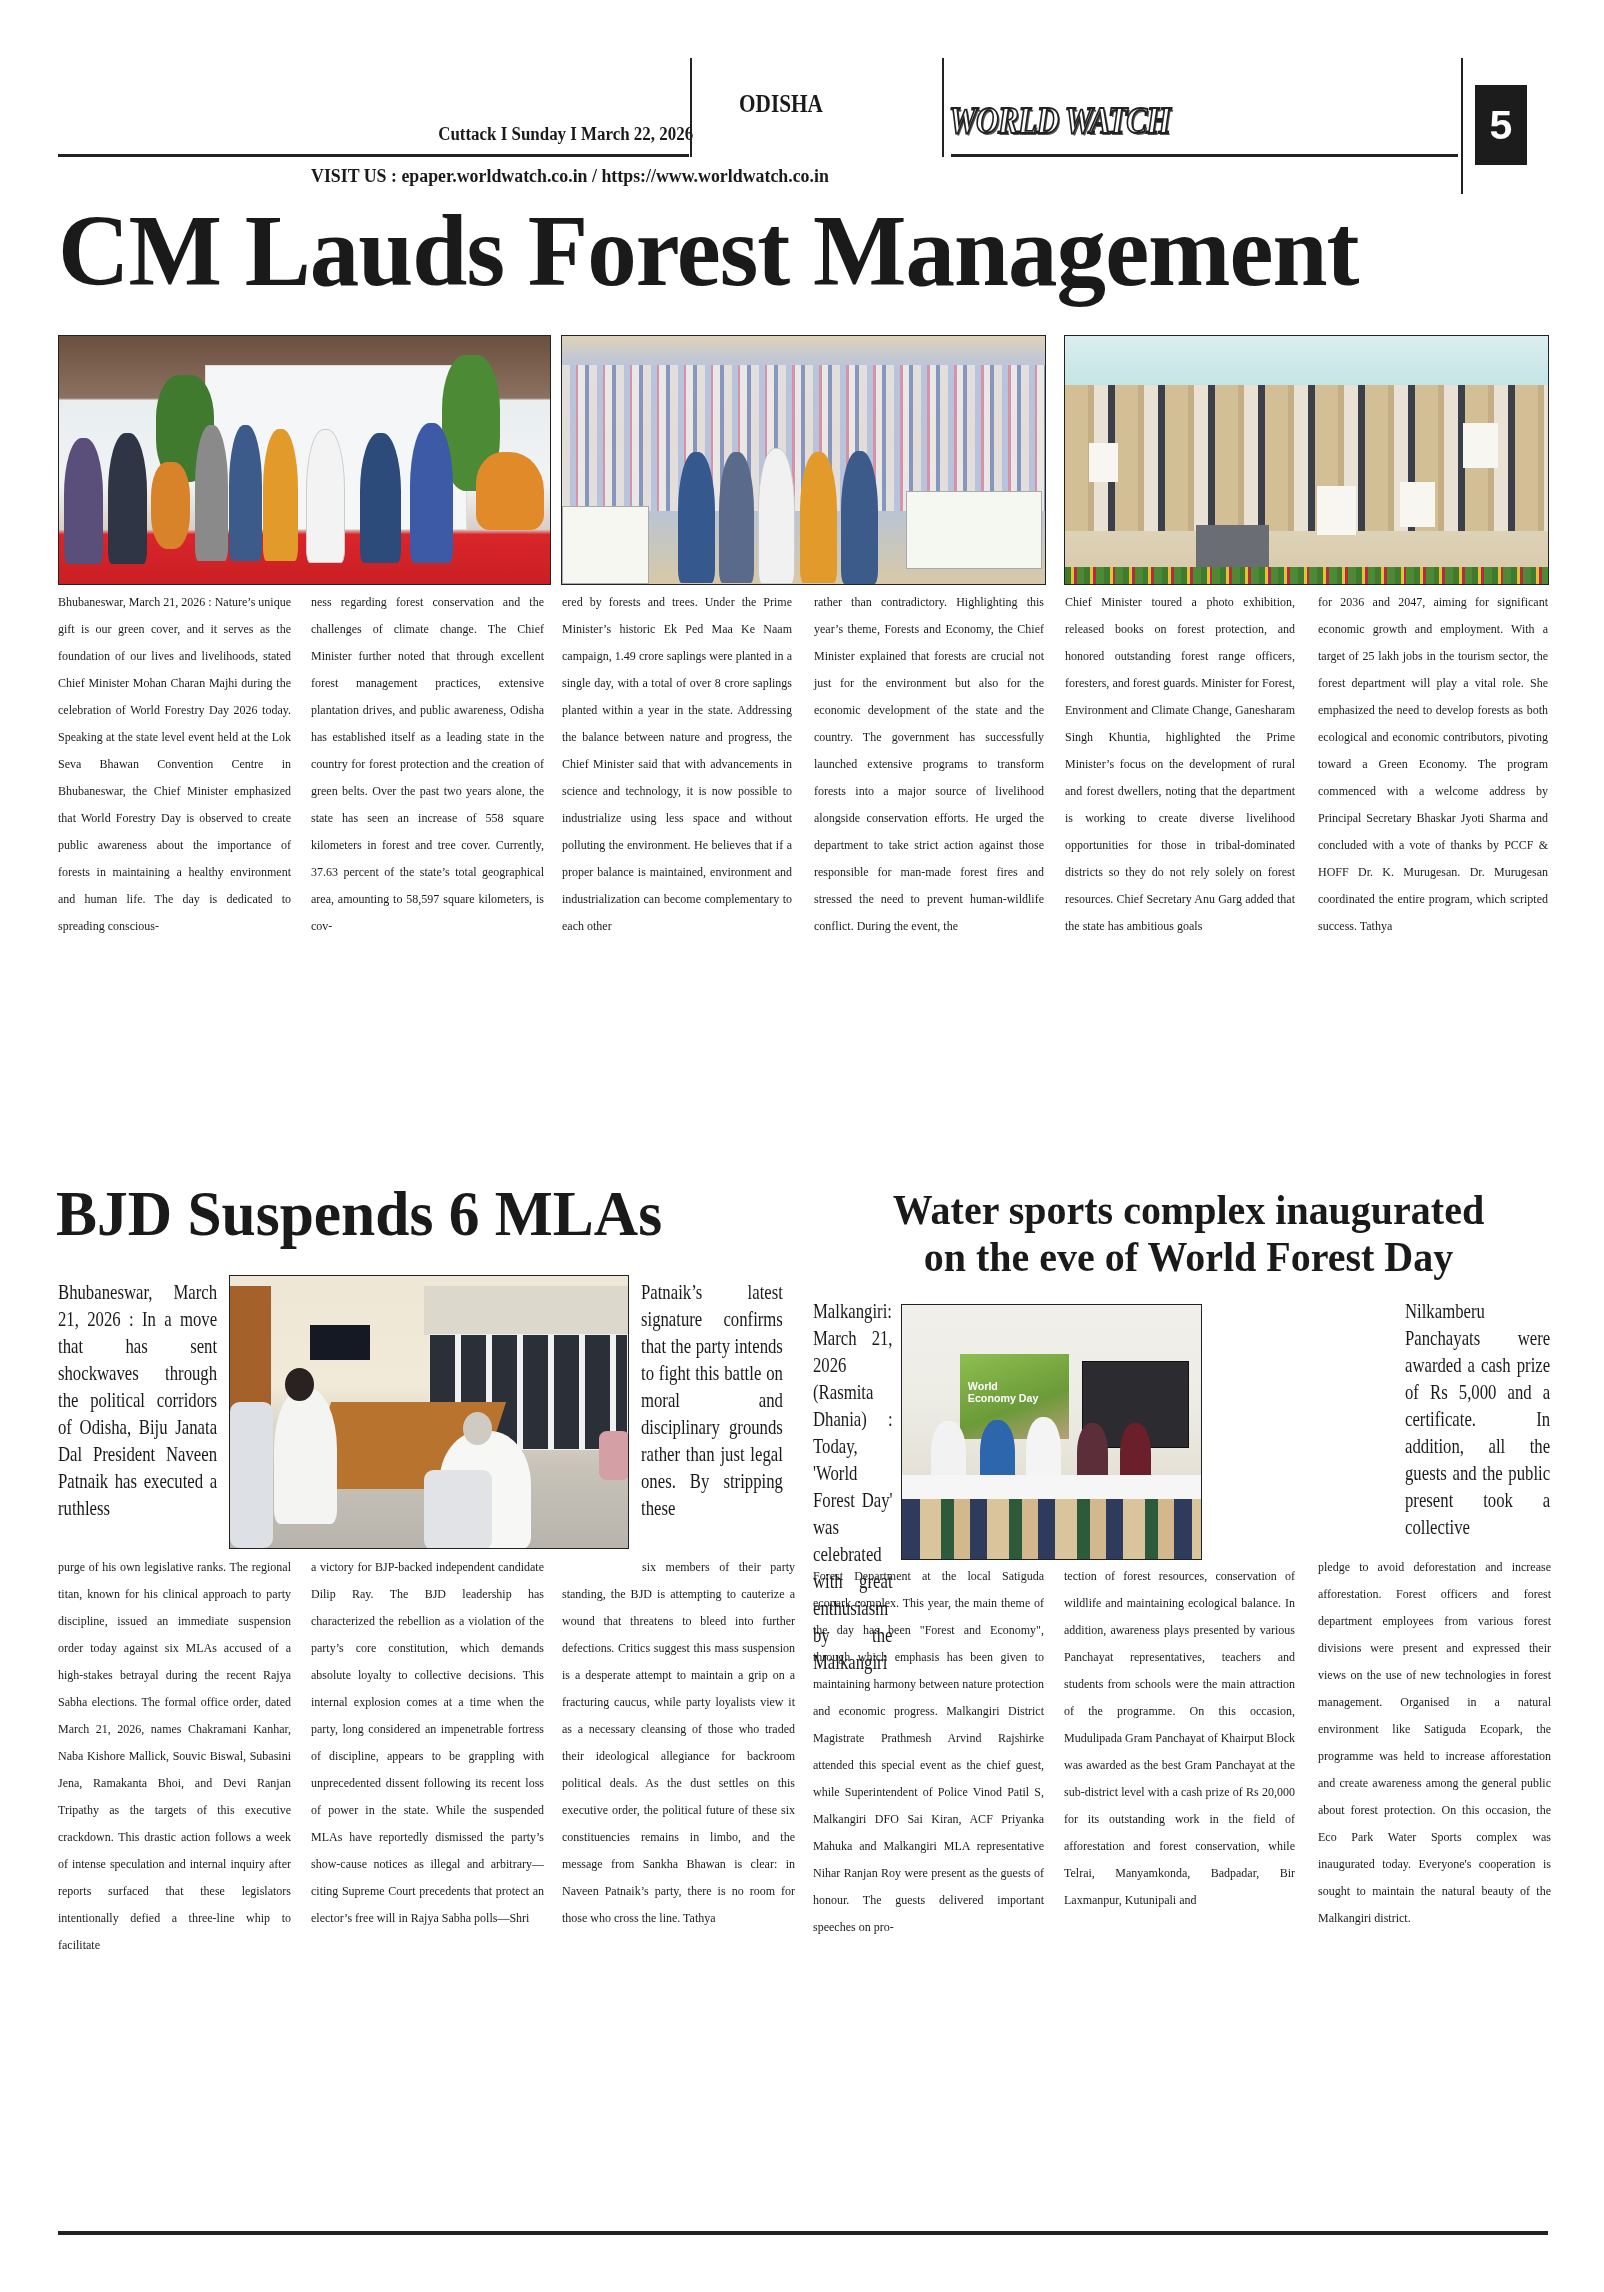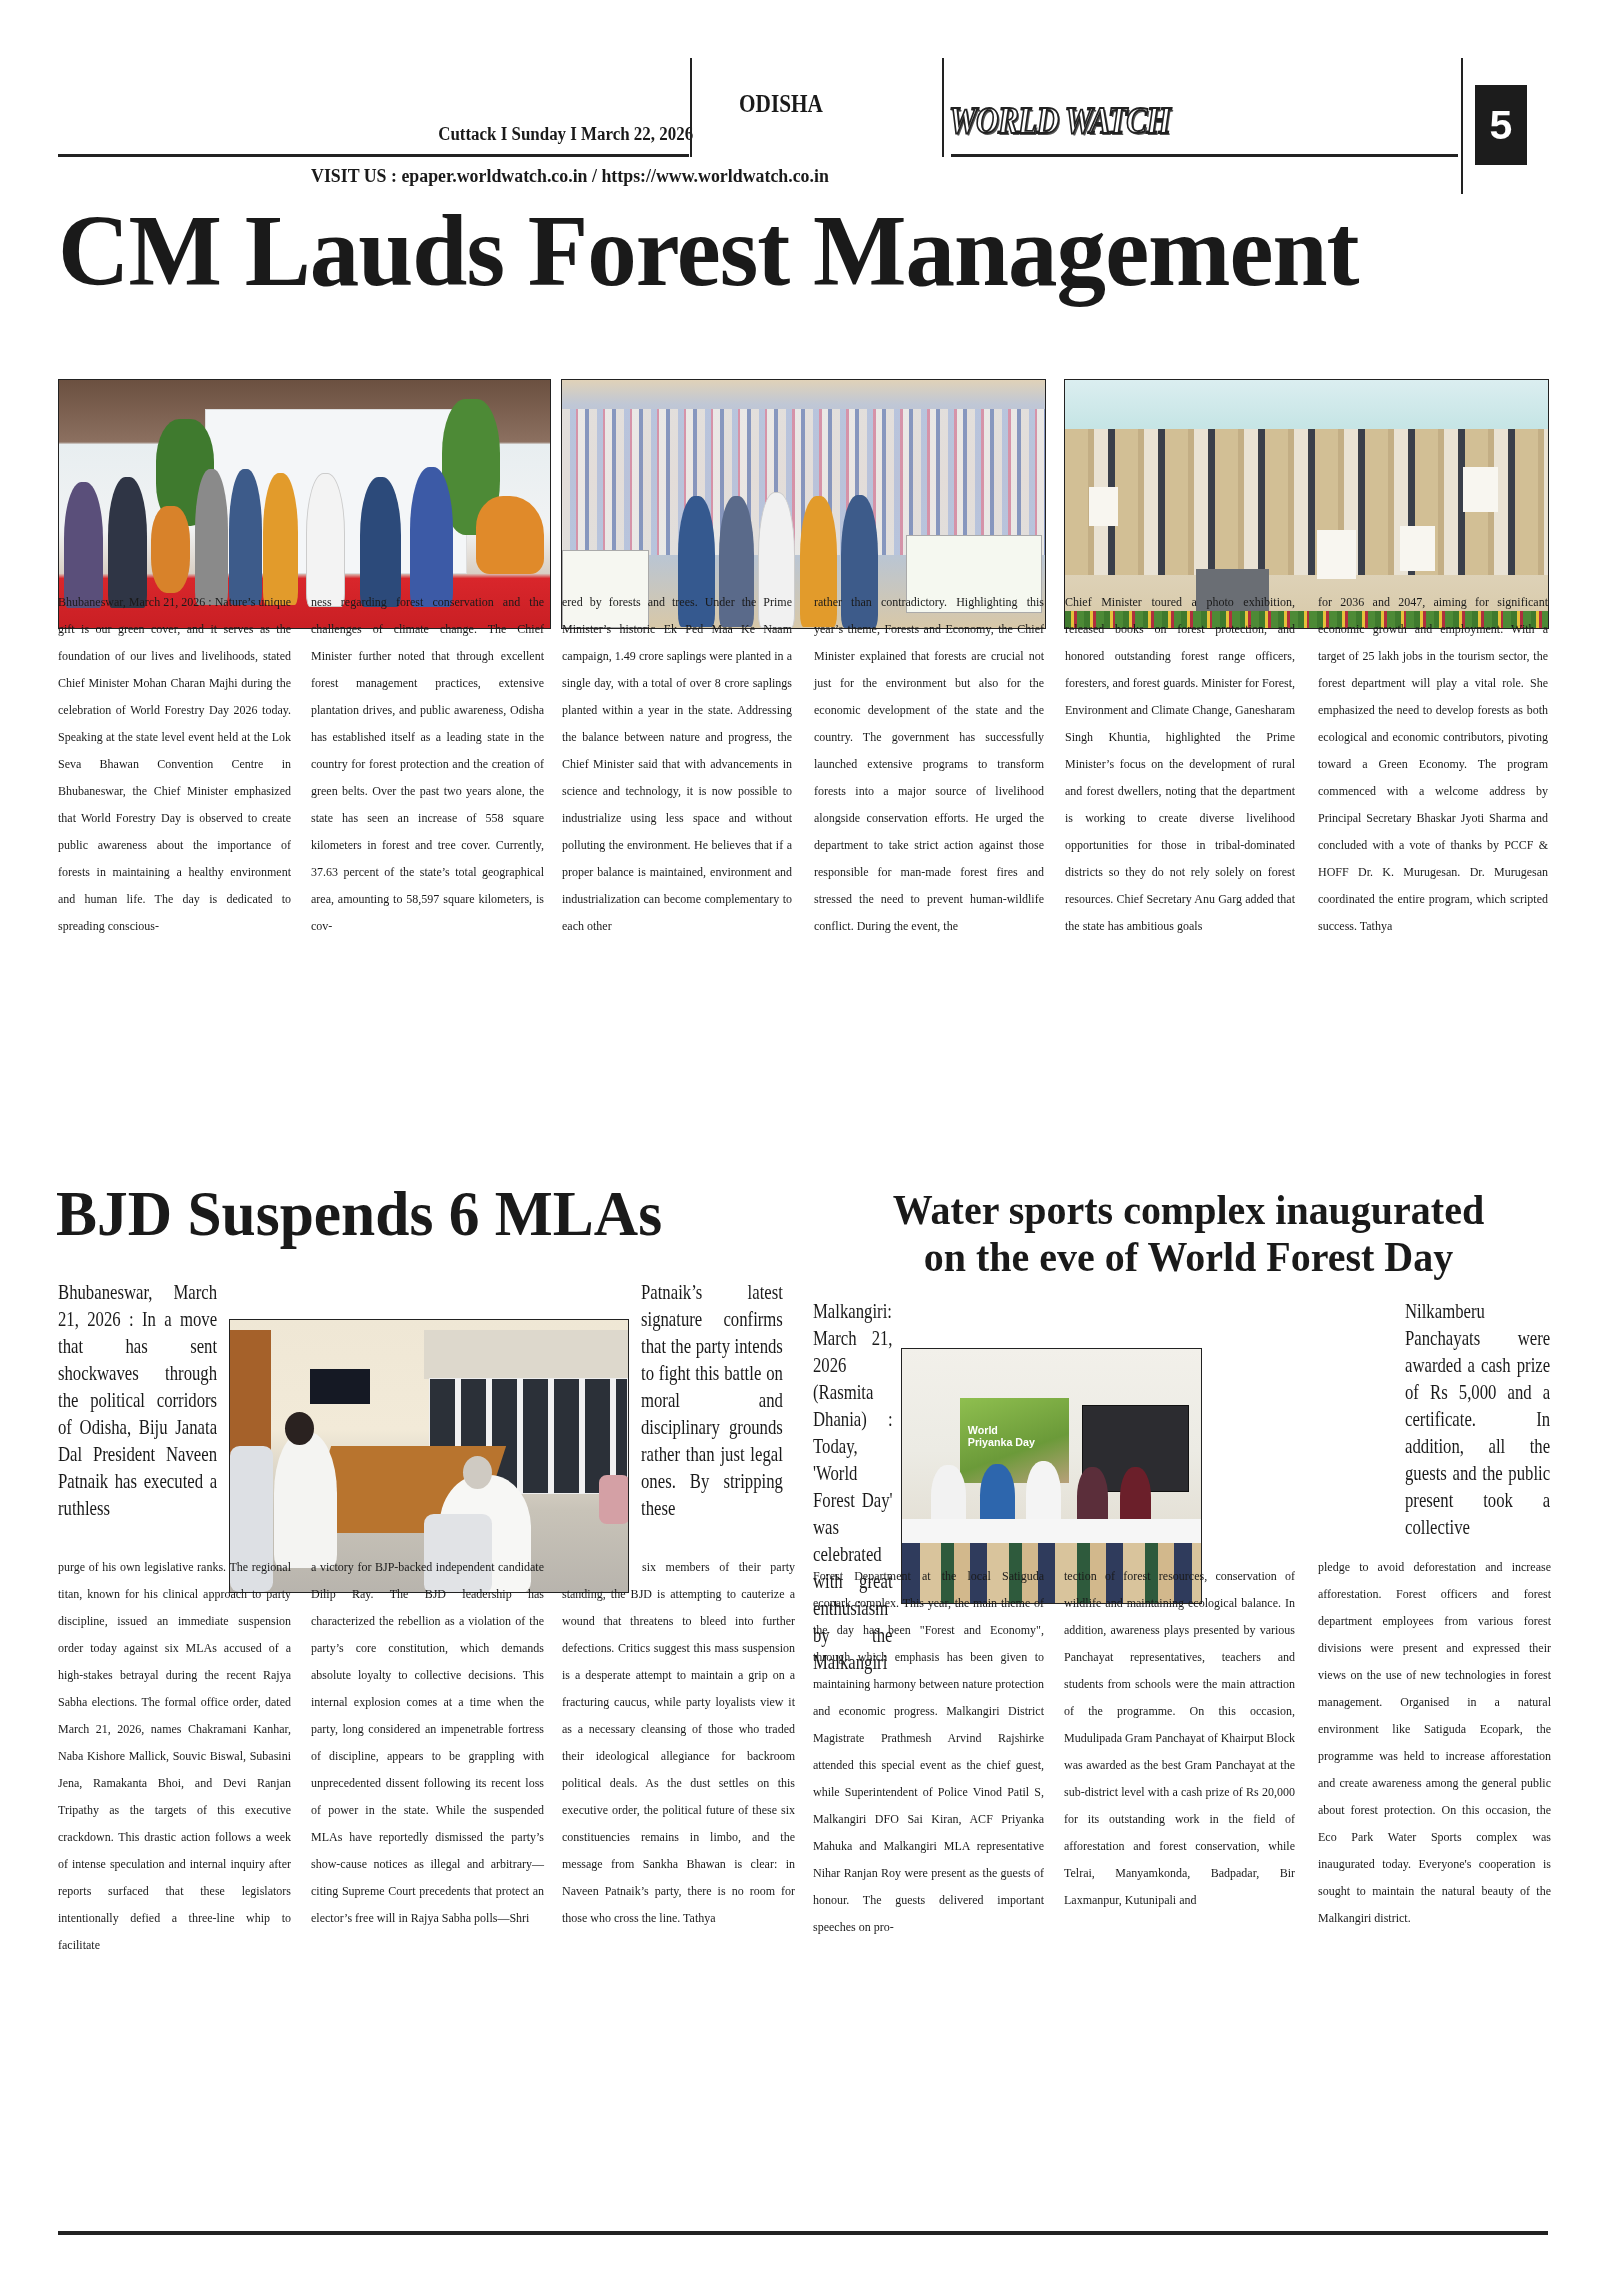--- a/index.html
+++ b/index.html
@@ -18,21 +18,21 @@
   .pagebox { background: #1c1c1c; color: #fff; font-family: "Liberation Sans", sans-serif; font-weight: bold; font-size: 41px;
              display: flex; align-items: center; justify-content: center; }
 
   
   .headline { font-family: "Liberation Serif", serif; font-weight: bold; color: #1a1a1a; white-space: nowrap; line-height: 1; }
   .h-main { font-size: 101px; transform: scaleX(0.98); transform-origin: left; letter-spacing: -1px; }
   .h-bjd { font-size: 64px; transform: scaleX(0.96); transform-origin: left; }
   .h-water { font-size: 43px; text-align: center; line-height: 1.1; transform: scaleX(0.93); transform-origin: center; }
 
   
-  .photo { position: absolute; border: 1.9px solid #222; overflow: hidden; margin-top: 44px; }
+  .photo { position: absolute; border: 1.9px solid #222; overflow: hidden; }
   .photo .ph-layer { position: absolute; }
 
   
   .col { position: absolute; font-size: 12px; line-height: 27px; text-align: justify; hyphens: manual; }
   .col.cond { font-size: 20.4px; line-height: 27px; transform: scaleX(0.82); transform-origin: left top; }
 
   .figure-person { position: absolute; border-radius: 45% 45% 10% 10%; }
   .head { position: absolute; border-radius: 50%; background: #6b4a35; }
 </style>
 </head>
@@ -127,21 +127,21 @@
 <div>
   <div class="abs headline h-water" style="left:805px; top:1186px; width:767px;">
     <div>Water sports complex inaugurated</div>
     <div>on the eve  of World Forest Day</div>
   </div>
 
   <div class="photo" style="left:901px; top:1304px; width:301px; height:256px; background:linear-gradient(180deg,#f2f0ea 0%,#ecebe4 40%,#dcd5c7 100%);">
     <div class="ph-layer" style="left:58px; top:49px; width:109px; height:85px; background:linear-gradient(160deg,#8fbf4f 0%,#6b9a39 60%,#b8a07a 100%);">
       <div style="position:absolute; left:7.8px; top:27px; font-family:'Liberation Sans',sans-serif; font-weight:bold; color:#fff; font-size:10.7px; line-height:11.6px;">
         <div>World</div>
-        <div>Priyanka Day</div>
+        <div>Economy Day</div>
       </div>
     </div>
     <div class="ph-layer" style="left:180px; top:56px; width:107px; height:87px; background:#2c2c30; border:1.9px solid #111;"></div>
     <div class="figure-person" style="left:29px; top:116px; width:35px; height:68px; background:#f2f2f2;"></div>
     <div class="figure-person" style="left:78px; top:115px; width:35px; height:70px; background:#2d66ad;"></div>
     <div class="figure-person" style="left:124px; top:112px; width:35px; height:73px; background:#f4f4f4;"></div>
     <div class="figure-person" style="left:175px; top:118px; width:31px; height:66px; background:#5b2e3a;"></div>
     <div class="figure-person" style="left:218px; top:118px; width:31px; height:66px; background:#6b1f2a;"></div>
     <div class="ph-layer" style="left:0; top:170px; width:301px; height:33px; background:#f6f6f6;"></div>
     <div class="ph-layer" style="left:0; top:194px; width:301px; height:62px; background:repeating-linear-gradient(90deg,#2f3b5c 0 17.5px,#d9c49c 17.5px 39px,#2e5a3c 39px 52px,#d2b88c 52px 68px);"></div>

